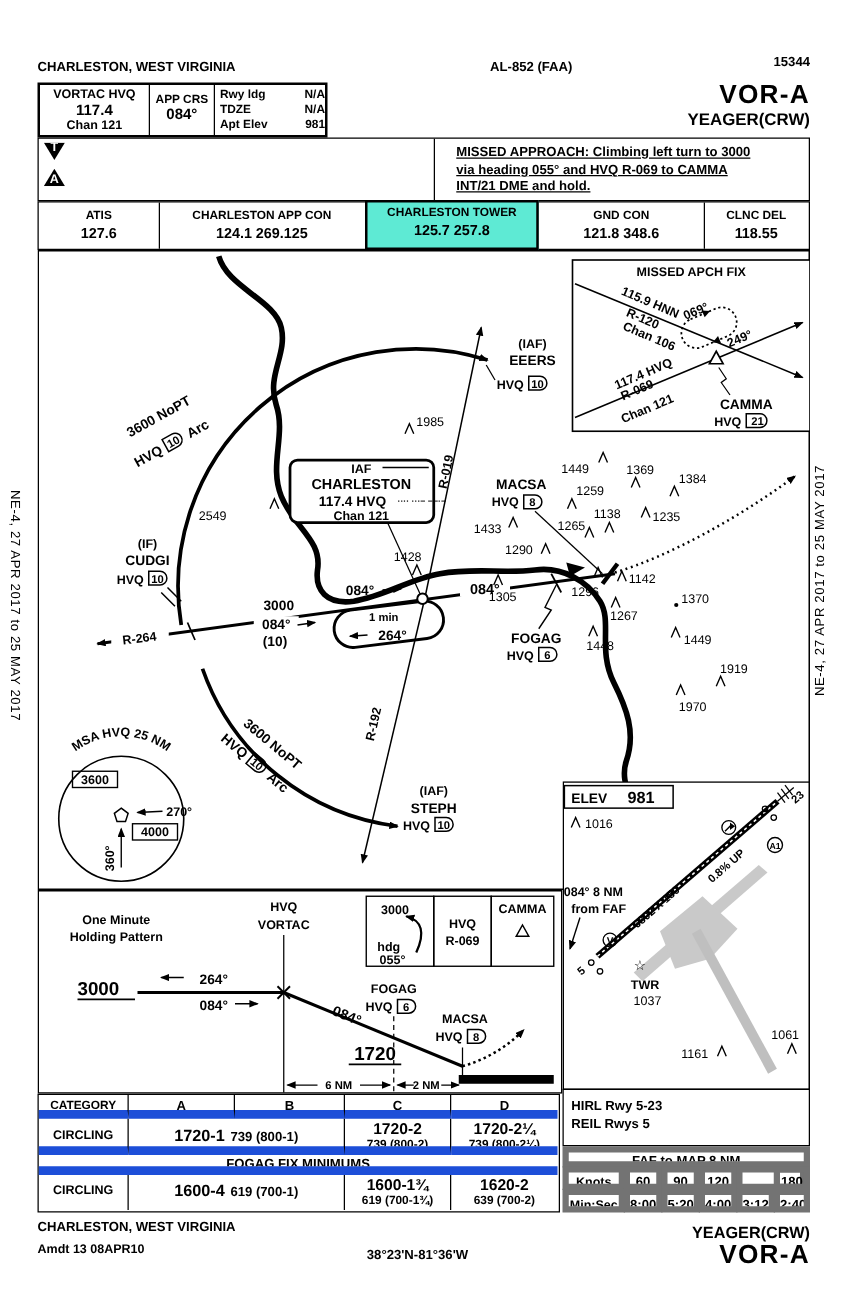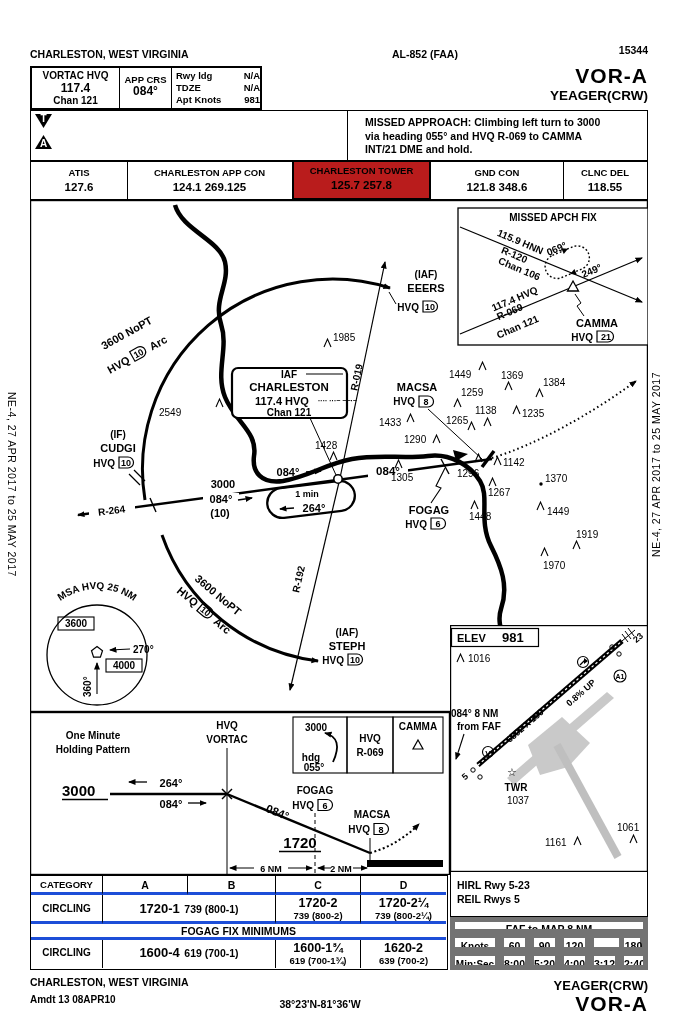--- a/index.html
+++ b/index.html
@@ -20,21 +20,21 @@
   
   svg text{font-family:"Liberation Sans",sans-serif;fill:#000;}
   .f7{font-size:7px;font-weight:bold}.f8{font-size:8px;font-weight:bold}
   .f9{font-size:9px;font-weight:bold}.f10{font-size:10px;font-weight:bold}
   .f10n{font-size:10px}.f11{font-size:11px;font-weight:bold}
   .f12{font-size:11.5px;font-weight:bold}.f13{font-size:13px;font-weight:bold}
   .f15{font-size:15px;font-weight:bold}
   .mid{text-anchor:middle}.end{text-anchor:end}
   .ln{stroke:#000;fill:none}
   
-  .mincell{position:absolute;box-sizing:border-box;border-right:1px solid #000;border-bottom:3px solid #1d4ed8;text-align:center;overflow:hidden;}
+  .mincell{position:absolute;box-sizing:border-box;border-right:1px solid #000;border-bottom:7px solid #1d4ed8;text-align:center;overflow:hidden;}
   .tcell{position:absolute;box-sizing:border-box;border:5px solid #737373;text-align:center;overflow:hidden;}
 </style>
 </head>
 <body>
 
 <div class="page">
 
   <div class="vert-left">NE-4,  27 APR 2017  to  25 MAY 2017</div>
   <div class="vert-right">NE-4,  27 APR 2017  to  25 MAY 2017</div>
 
@@ -57,53 +57,53 @@
     <div class="hdrcell" style="left:140px;width:92px;text-align:left;">
       <div style="display:flex;justify-content:space-between;padding:2px 4px 0;font:bold 9.5px/12px 'Liberation Sans',sans-serif;">
           <span>Rwy ldg</span>
           <span>N/A</span>
         </div>
       <div style="display:flex;justify-content:space-between;padding:0 4px;font:bold 9.5px/12px 'Liberation Sans',sans-serif;">
           <span>TDZE</span>
           <span>N/A</span>
         </div>
       <div style="display:flex;justify-content:space-between;padding:0 4px;font:bold 9.5px/12px 'Liberation Sans',sans-serif;">
-          <span>Apt Knots</span>
+          <span>Apt Elev</span>
           <span>981</span>
         </div>
     </div>
   </div>
 
   <div class="abs" style="left:400px;top:64px;width:248px;text-align:right;">
     <div style="font:bold 21px/24px 'Liberation Sans',sans-serif;letter-spacing:1px;">VOR-A</div>
     <div style="font:bold 13.5px/16px 'Liberation Sans',sans-serif;"><span>YEAGER</span><span class="serif">(CRW)</span></div>
   </div>
 
   <div class="abs" style="left:30px;top:110px;width:618px;height:51px;border:1.5px solid #000;box-sizing:border-box;">
     <div class="abs" style="left:0;top:0;bottom:0;width:317px;border-right:1.5px solid #000;box-sizing:border-box;">
       <div class="abs icon-t" style="left:4px;top:3px;">T</div>
       <div class="abs icon-a" style="left:4px;top:24px;">A</div>
     </div>
-    <div class="abs" style="left:317px;top:0;bottom:0;right:0;padding:5px 4px 0 17px;font:bold 10.5px/13.5px 'Liberation Sans',sans-serif;box-sizing:border-box;">
+    <div class="abs" style="left:317px;top:0;bottom:0;right:0;padding:5px 4px 0 17px;font:bold 10.5px/13.5px 'Liberation Sans',sans-serif;box-sizing:border-box;text-decoration:underline;">
       <div>MISSED APPROACH:  Climbing left turn to 3000</div>
       <div>via heading 055° and HVQ R-069 to CAMMA</div>
       <div>INT/21 DME and hold.</div>
     </div>
   </div>
 
   <div class="abs" style="left:30px;top:161px;width:618px;height:39px;border:1.5px solid #000;box-sizing:border-box;">
     <div class="abs" style="left:0;width:96px;top:0;bottom:0;border-right:1px solid #000;">
       <div class="cellname" style="text-align:center;">ATIS</div>
       <div class="cellfreq" style="text-align:center;">127.6</div>
     </div>
     <div class="abs" style="left:96px;width:165px;top:0;bottom:0;border-right:1px solid #000;">
       <div class="cellname" style="text-align:center;">CHARLESTON APP CON</div>
       <div class="cellfreq" style="text-align:center;">124.1 269.125</div>
     </div>
-    <div class="abs" style="left:261px;width:139px;top:-2px;height:40px;border:2.5px solid #000;box-sizing:border-box;background:#b91c1c;">
+    <div class="abs" style="left:261px;width:139px;top:-2px;height:40px;border:2.5px solid #000;box-sizing:border-box;background:#5eead4;">
       <div class="cellname" style="text-align:center;margin-top:3px;">CHARLESTON TOWER</div>
       <div class="cellfreq" style="text-align:center;">125.7 257.8</div>
     </div>
     <div class="abs" style="left:400px;width:132px;top:0;bottom:0;border-right:1px solid #000;">
       <div class="cellname" style="text-align:center;">GND CON</div>
       <div class="cellfreq" style="text-align:center;">121.8 348.6</div>
     </div>
     <div class="abs" style="left:532px;right:0;top:0;bottom:0;">
       <div class="cellname" style="text-align:center;">CLNC DEL</div>
       <div class="cellfreq" style="text-align:center;">118.55</div>
@@ -534,19 +534,19 @@
       <div style="font:bold 9.5px/11px 'Liberation Sans',sans-serif;">619 (700-1¾)</div>
     </div>
     <div class="mincell" style="left:330px;top:64px;width:85px;height:28px;border-right:none;border-bottom:none;">
       <div style="font:bold 12.5px/14px 'Liberation Sans',sans-serif;margin-top:1px;">1620-2</div>
       <div style="font:bold 9.5px/11px 'Liberation Sans',sans-serif;">639 (700-2)</div>
     </div>
   </div>
 
   <div class="abs" style="left:30px;top:976px;font:bold 10.5px 'Liberation Sans',sans-serif;">CHARLESTON, WEST VIRGINIA</div>
   <div class="abs" style="left:30px;top:994px;font:bold 10px 'Liberation Sans',sans-serif;">Amdt 13  08APR10</div>
-  <div class="abs" style="left:220px;top:998px;width:200px;text-align:center;font:bold 10.5px 'Liberation Sans',sans-serif;">38°23'N-81°36'W</div>
+  <div class="abs" style="left:234px;top:998px;width:200px;text-align:center;font:bold 10.5px 'Liberation Sans',sans-serif;">38°23'N-81°36'W</div>
   <div class="abs" style="right:27px;top:978px;text-align:right;font:bold 13px 'Liberation Sans',sans-serif;">
     <span>YEAGER</span><span class="serif">(CRW)</span>
   </div>
   <div class="abs" style="right:27px;top:992px;text-align:right;font:bold 21px 'Liberation Sans',sans-serif;letter-spacing:1px;">VOR-A</div>
 
 </div>
 
 </body></html>

